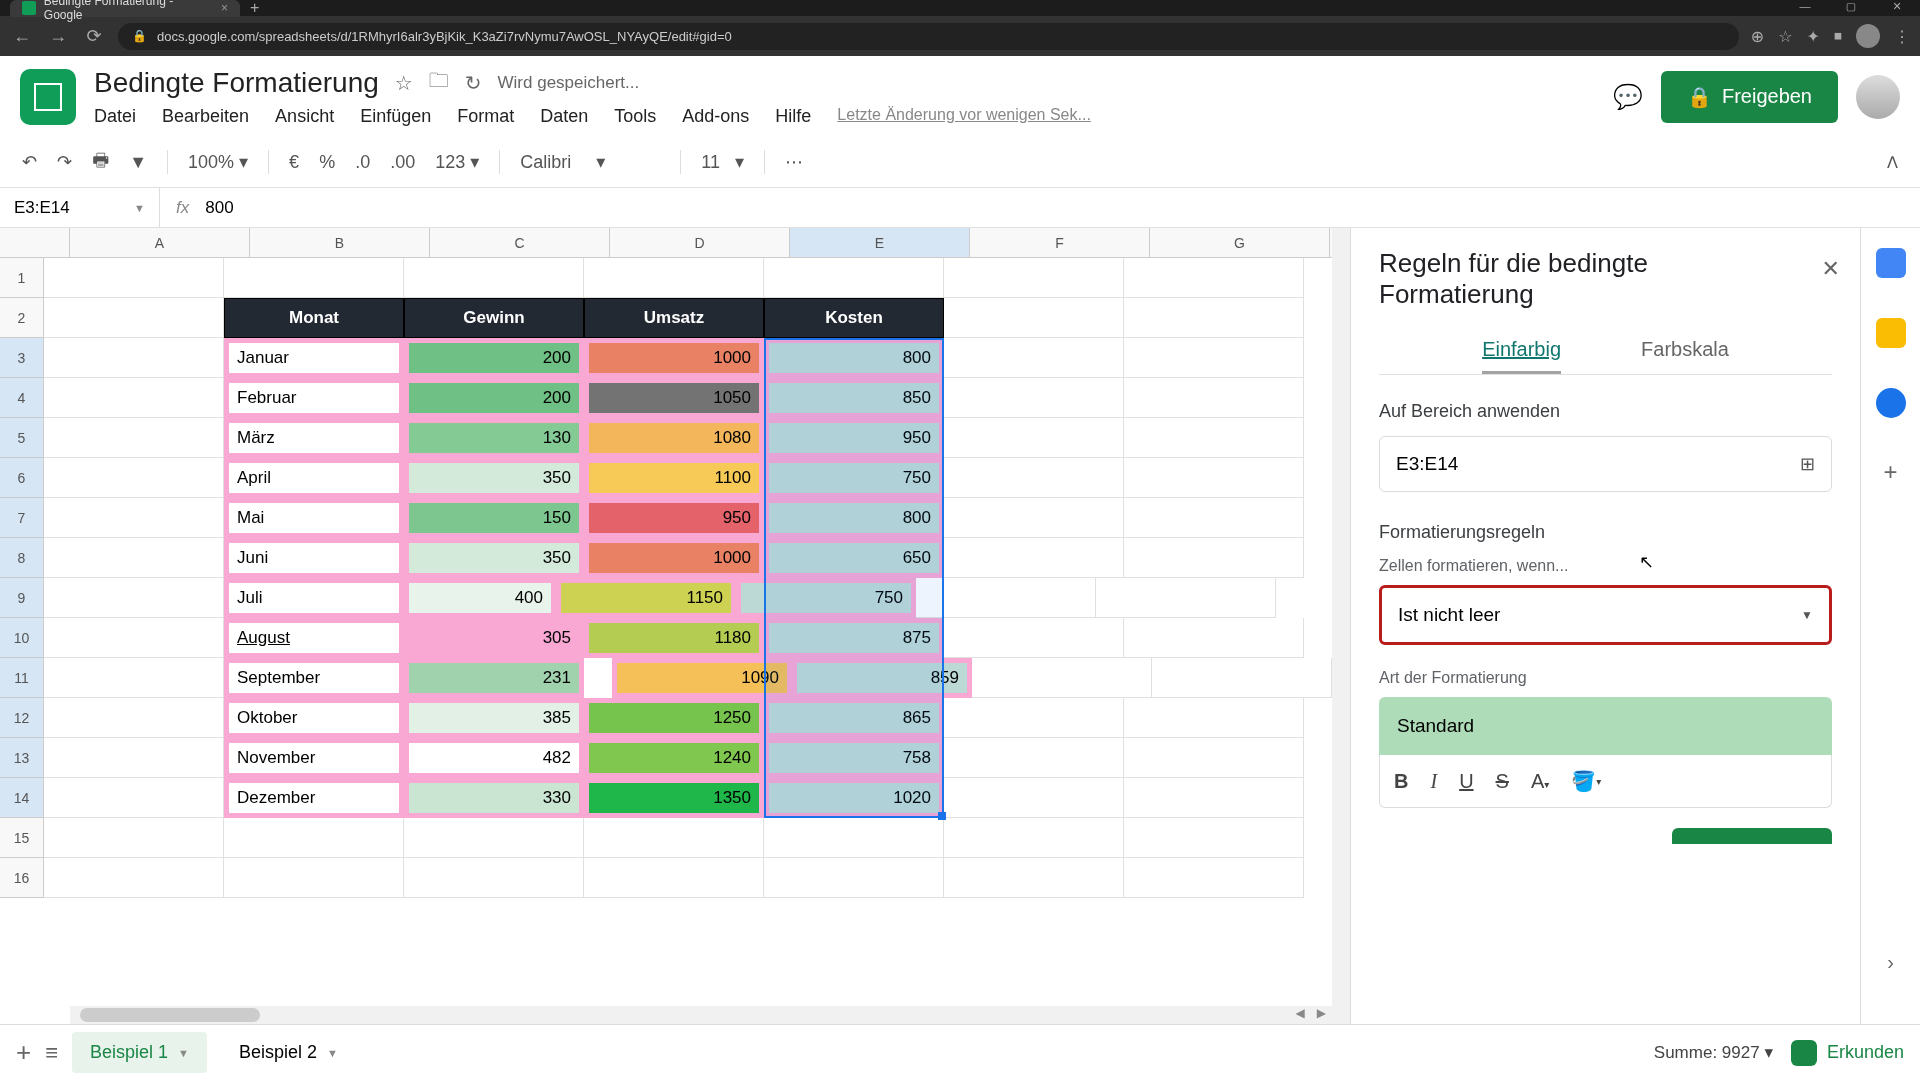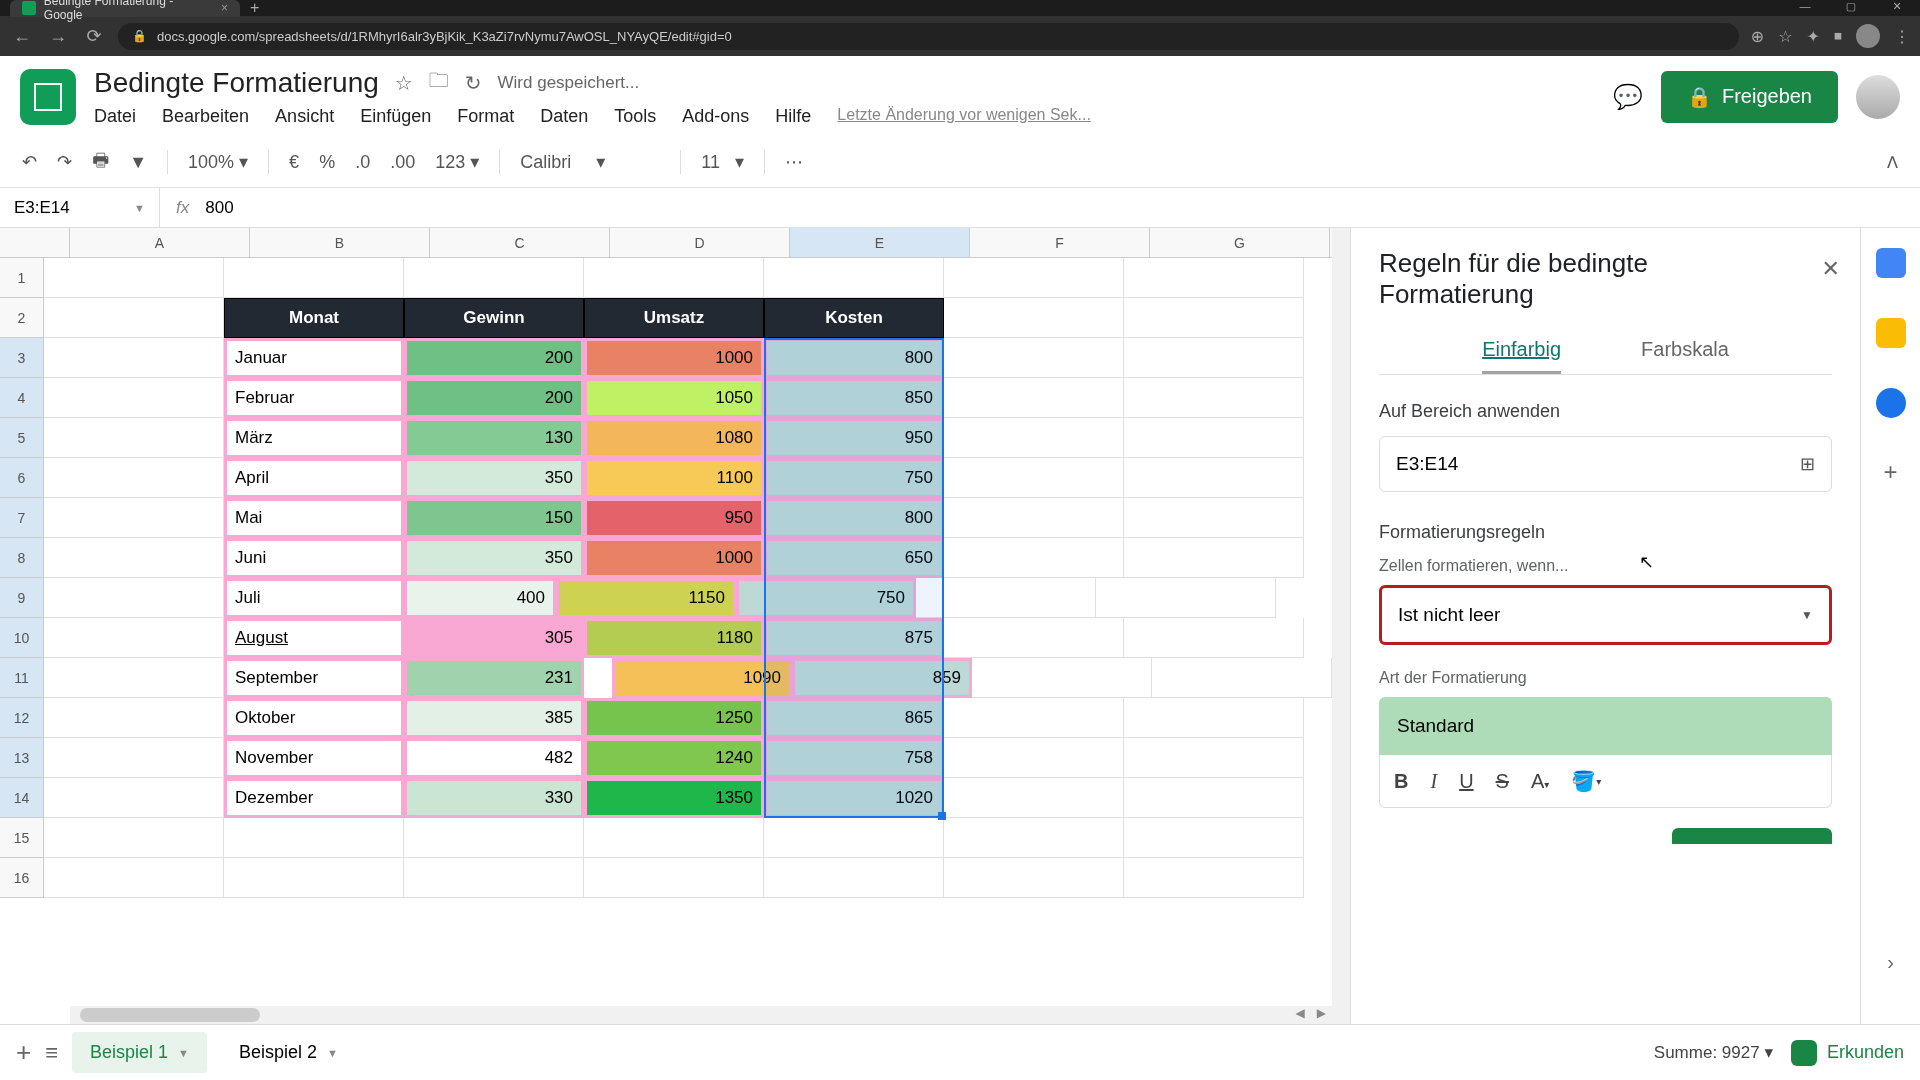--- a/index.html
+++ b/index.html
@@ -58,21 +58,21 @@
 .col-header { border-right: 1px solid #ccc; text-align: center; font-size: 14px; color: #555; line-height: 30px; }
 .col-header.selected { background: #d6e6f5; }
 .grid-body { display: flex; }
 .row-headers { width: 70px; }
 .row-header { height: 40px; border-bottom: 1px solid #ccc; border-right: 1px solid #ccc; text-align: center; font-size: 14px; color: #555; line-height: 40px; background: #f8f8f8; }
 .row-header.selected { background: #d6e6f5; }
 .cells { position: relative; }
 .cell-row { display: flex; height: 40px; }
 .cell { border-right: 1px solid #e0e0e0; border-bottom: 1px solid #e0e0e0; font-size: 17px; padding: 0 8px; display: flex; align-items: center; }
 .hdr-cell { background: #222933; color: #fff; font-weight: bold; justify-content: center; border: 1px solid #000; }
-.data-cell { border: 3px solid #f9a8d4; }
+.data-cell { border: 5px solid #f9a8d4; }
 .month-cell { justify-content: flex-start; background: #fff; }
 .num-cell { justify-content: flex-end; }
 .selection-overlay { position: absolute; border: 2px solid #1a73e8; background: rgba(26,115,232,0.08); pointer-events: none; }
 .selection-handle { position: absolute; width: 8px; height: 8px; background: #1a73e8; bottom: -4px; right: -4px; }
 .vscroll { width: 18px; background: #f1f1f1; }
 
 
 .side-panel { width: 510px; border-left: 1px solid #dadce0; background: #fff; display: flex; flex-direction: column; overflow-y: auto; padding: 20px 28px; position: relative; }
 .panel-title { font-size: 26px; color: #202124; margin-bottom: 18px; padding-right: 40px; }
 .panel-close { position: absolute; top: 28px; right: 20px; font-size: 22px; color: #666; cursor: pointer; }
@@ -274,21 +274,21 @@
               <div class="cell data-cell num-cell" style="width: 180px; background: rgb(111, 192, 132);">200</div>
               <div class="cell data-cell num-cell" style="width: 180px; background: rgb(233, 130, 101);">1000</div>
               <div class="cell data-cell num-cell" style="width: 180px; background: rgb(188, 217, 214);">800</div>
               <div class="cell " style="width: 180px;"></div>
               <div class="cell " style="width: 180px;"></div>
             </div>
             <div class="cell-row">
               <div class="cell " style="width: 180px;"></div>
               <div class="cell data-cell month-cell" style="width: 180px;">Februar</div>
               <div class="cell data-cell num-cell" style="width: 180px; background: rgb(111, 192, 132);">200</div>
-              <div class="cell data-cell num-cell" style="width: 180px; background: #bef264; padding-left: 39px;">1050</div>
+              <div class="cell data-cell num-cell" style="width: 180px; background: #737373; padding-left: 39px;">1050</div>
               <div class="cell data-cell num-cell" style="width: 180px; background: rgb(188, 217, 214);">850</div>
               <div class="cell " style="width: 180px;"></div>
               <div class="cell " style="width: 180px;"></div>
             </div>
             <div class="cell-row">
               <div class="cell " style="width: 180px;"></div>
               <div class="cell data-cell month-cell" style="width: 180px;">März</div>
               <div class="cell data-cell num-cell" style="width: 180px; background: rgb(132, 202, 149);">130</div>
               <div class="cell data-cell num-cell" style="width: 180px; background: rgb(243, 182, 90);">1080</div>
               <div class="cell data-cell num-cell" style="width: 180px; background: rgb(188, 217, 214);">950</div>

